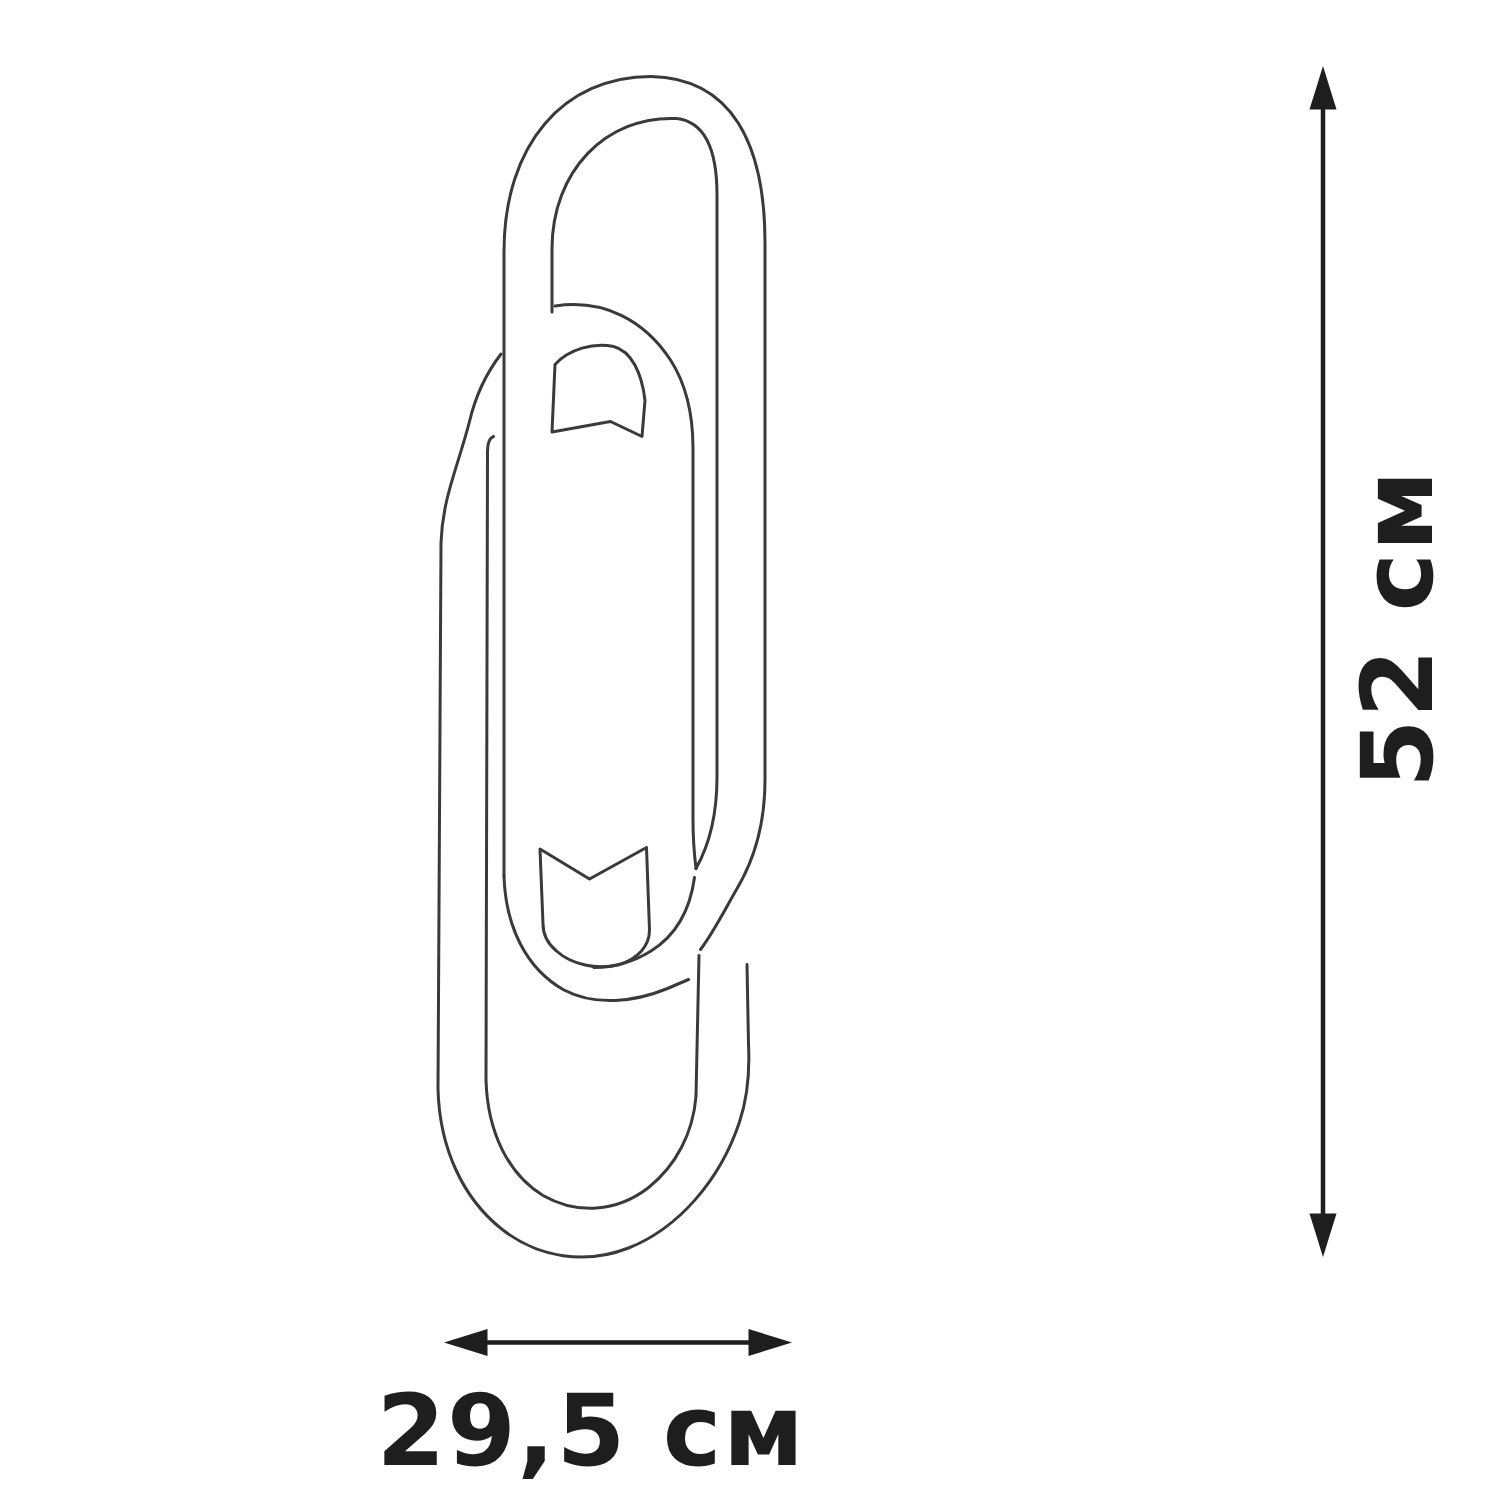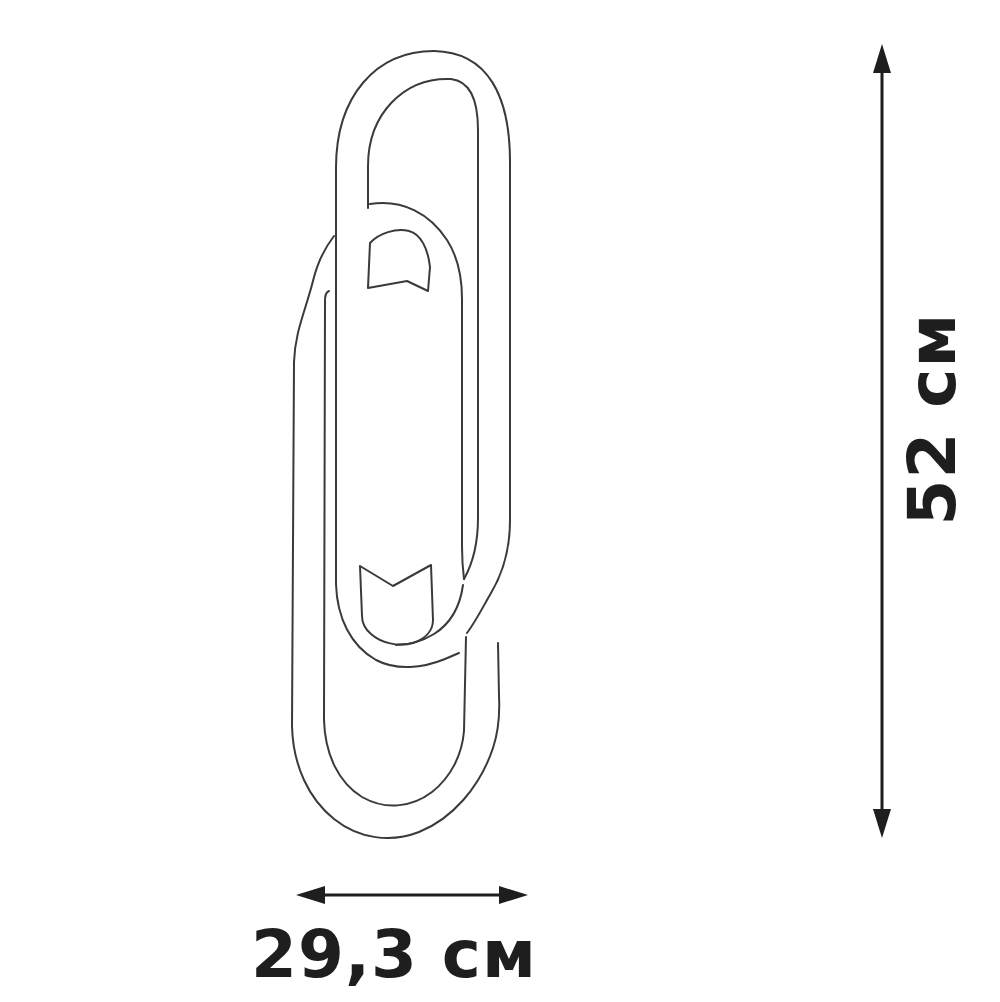--- a/index.html
+++ b/index.html
@@ -78,15 +78,15 @@
       <g>
         <line x1="322" y1="895" x2="502" y2="895" stroke-width="3"></line>
         <polygon points="296,895 325,886 325,904" stroke="none" fill="#1e1e1e"></polygon>
         <polygon points="528,895 499,886 499,904" stroke="none" fill="#1e1e1e"></polygon>
       </g>
     </g>
   </svg>
 
   <div class="dim-label vertical">52 см</div>
 
-  <div class="dim-label horizontal">29,3 см</div>
+  <div class="dim-label horizontal">29,5 см</div>
 
 </div>
 
 </body></html>

